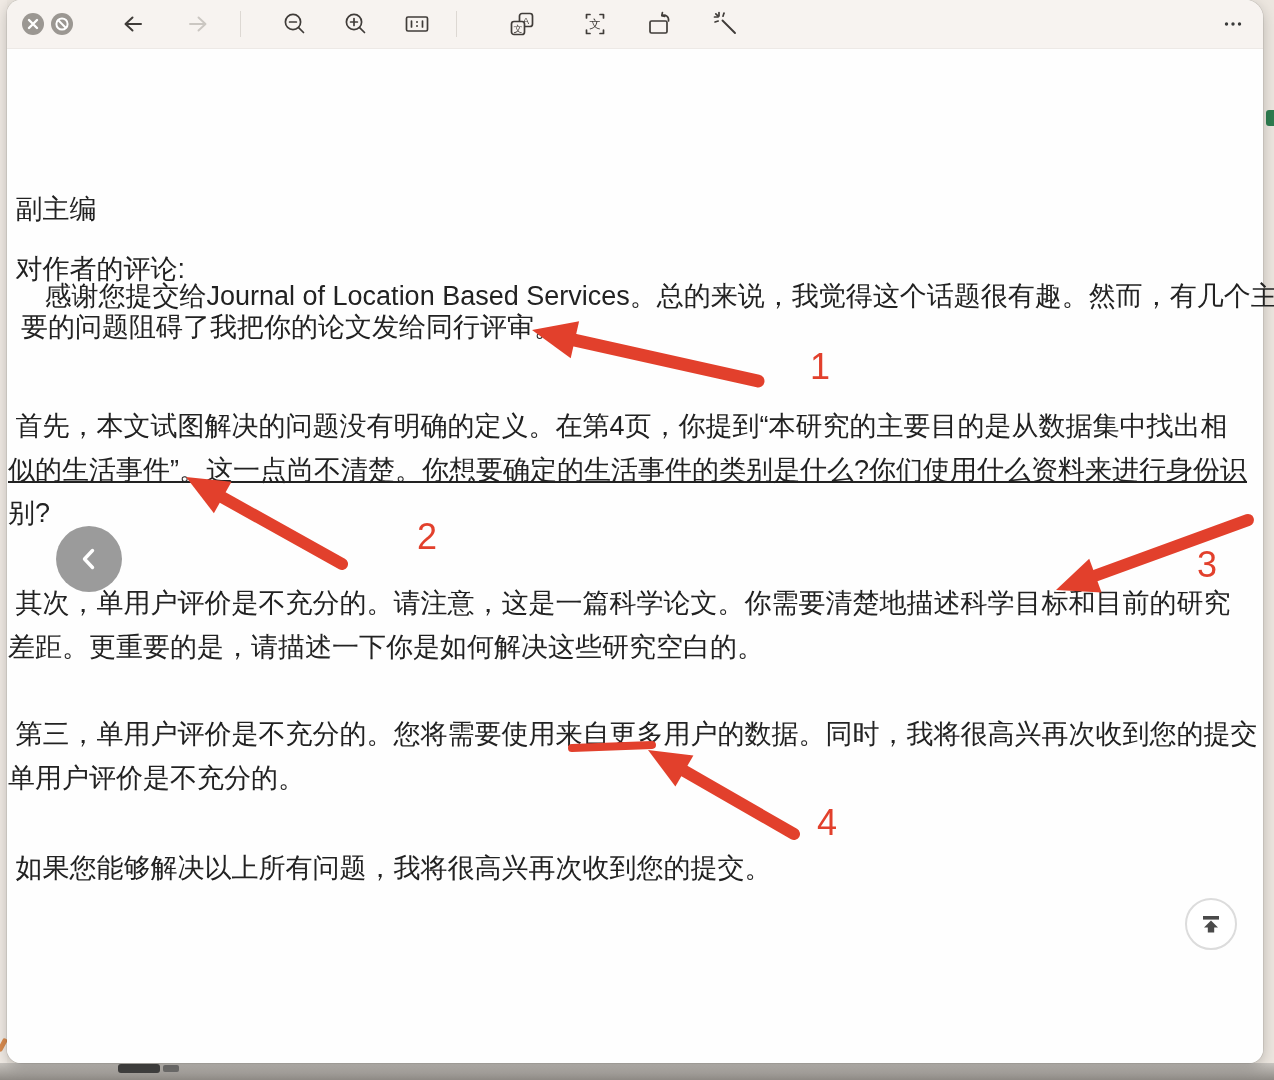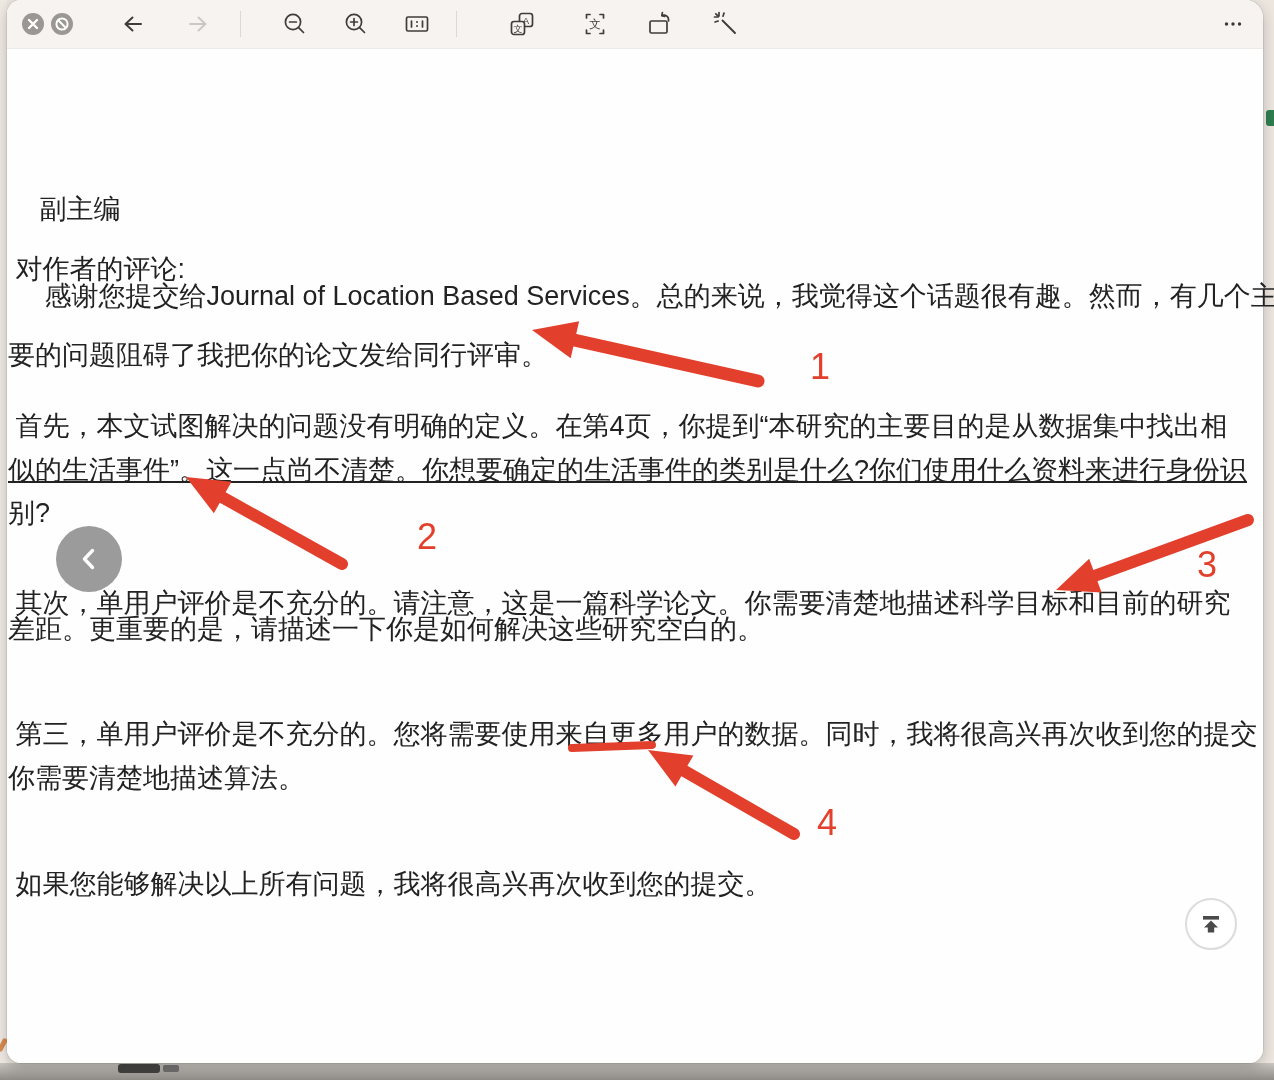--- a/index.html
+++ b/index.html
@@ -37,25 +37,25 @@
 
   .canvas{position:absolute;left:0;top:49px;width:100%;height:1014px;background:#fefefe;}
 
   
   .txt-line{
     position:absolute;left:8px;height:43px;line-height:43px;
     font-size:27px;color:#222;white-space:pre;
     font-family:"Liberation Sans","DejaVu Sans",sans-serif;
     z-index:2;
   }
-  .l1{top:188px;padding-left:24px;} .l2{top:248px;} .l3{top:275px;padding-left:29px;} .l4{top:334px;}
+  .l1{top:188px;} .l2{top:248px;} .l3{top:275px;padding-left:29px;} .l4{top:306px;margin-left:13px;}
   .l5{top:405px;} .l6{top:449px;text-decoration:underline;} .l7{top:492px;}
-  .l8{top:582px;} .l9{top:608px;}
+  .l8{top:582px;} .l9{top:626px;}
   .l10{top:713px;} .l11{top:757px;}
-  .l12{top:847px;margin-top:16px;}
+  .l12{top:847px;}
 
   
   .arrow-layer{position:absolute;left:0;top:0;width:1274px;height:1080px;z-index:5;pointer-events:none;}
   .num{position:absolute;transform:translateX(-50%);z-index:6;
     color:#e2402c;font-size:36px;line-height:36px;font-weight:400;}
   .n1{left:820px;top:349px;} .n2{left:427px;top:519px;}
   .n3{left:1207px;top:547px;} .n4{left:827px;top:805px;}
 
   
   .prev-btn{position:absolute;left:56px;top:526px;width:66px;height:66px;border-radius:50%;
@@ -185,21 +185,21 @@
 <div class="txt-line l1"> 副主编</div>
 <div class="txt-line l2"> 对作者的评论:</div>
 <div class="txt-line l3"> 感谢您提交给Journal of Location Based Services。总的来说，我觉得这个话题很有趣。然而，有几个主</div>
 <div class="txt-line l4">要的问题阻碍了我把你的论文发给同行评审。</div>
 <div class="txt-line l5"> 首先，本文试图解决的问题没有明确的定义。在第4页，你提到“本研究的主要目的是从数据集中找出相</div>
 <div class="txt-line l6">似的生活事件”。这一点尚不清楚。你想要确定的生活事件的类别是什么?你们使用什么资料来进行身份识</div>
 <div class="txt-line l7">别?</div>
 <div class="txt-line l8"> 其次，单用户评价是不充分的。请注意，这是一篇科学论文。你需要清楚地描述科学目标和目前的研究</div>
 <div class="txt-line l9">差距。更重要的是，请描述一下你是如何解决这些研究空白的。</div>
 <div class="txt-line l10"> 第三，单用户评价是不充分的。您将需要使用来自更多用户的数据。同时，我将很高兴再次收到您的提交</div>
-<div class="txt-line l11">你需要清楚地描述算法。</div>
+<div class="txt-line l11">单用户评价是不充分的。</div>
 <div class="txt-line l12"> 如果您能够解决以上所有问题，我将很高兴再次收到您的提交。</div>
 
 <svg class="arrow-layer" viewBox="0 0 1274 1080">
   <g stroke="#e2402c" fill="#e2402c">
 
     <line x1="758" y1="381" x2="574" y2="340" stroke-width="13" stroke-linecap="round"></line>
     <polygon points="532,330 579.1,321.3 570.7,358.3" stroke="none"></polygon>
 
     <line x1="342" y1="564" x2="222.7" y2="497.5" stroke-width="12" stroke-linecap="round"></line>
     <polygon points="186,477 231.5,481.8 213.9,513.2" stroke="none"></polygon>

